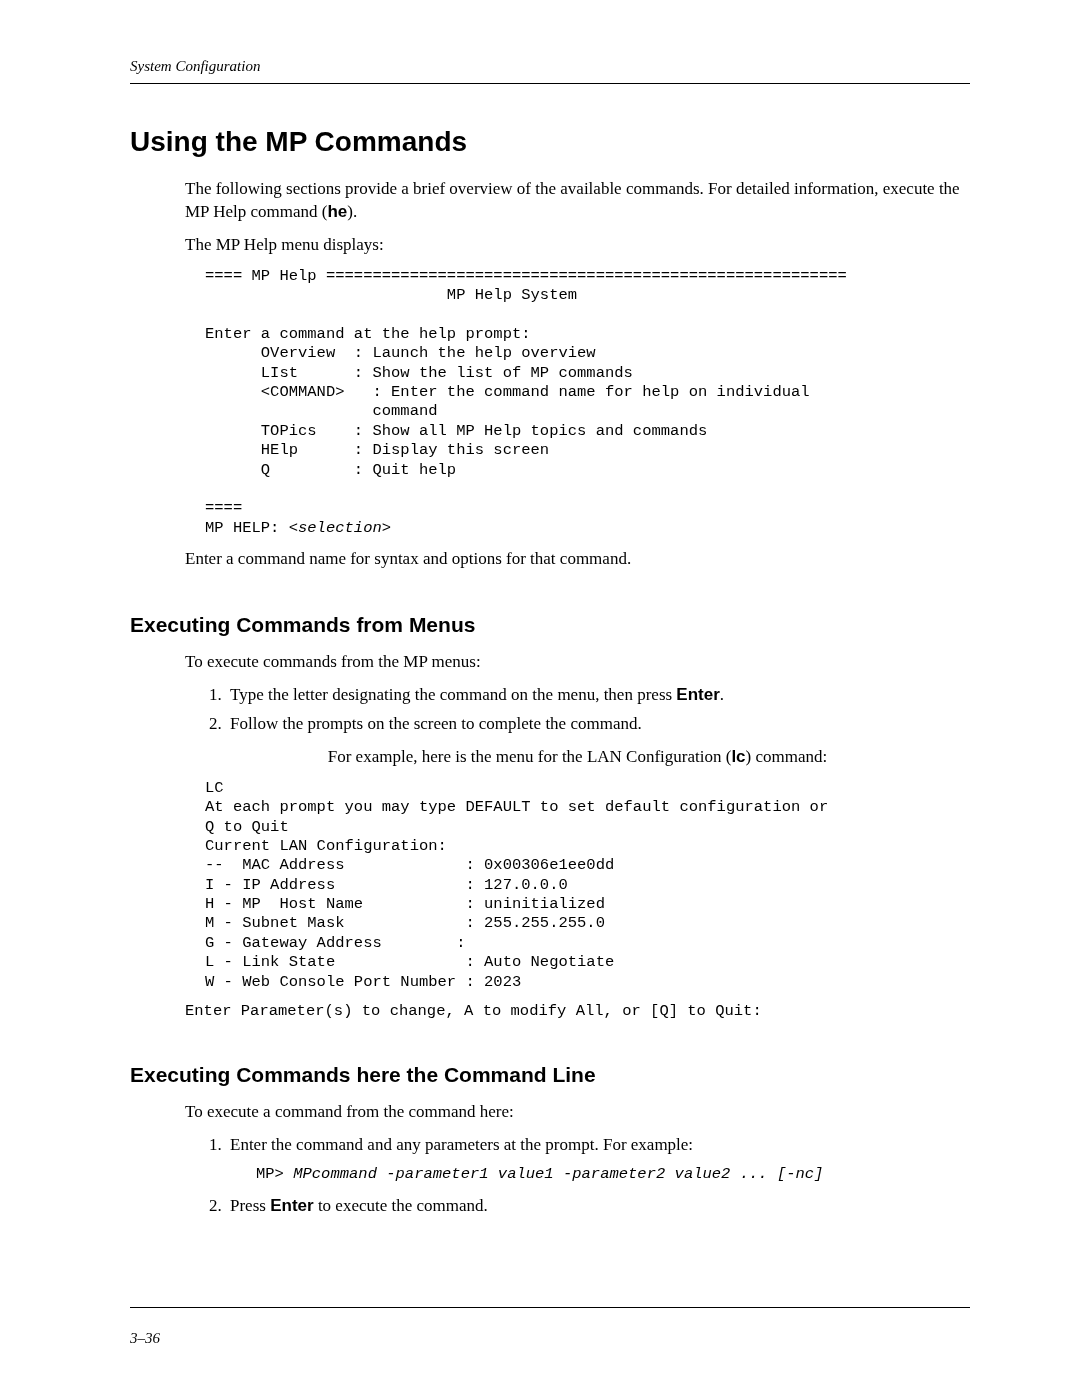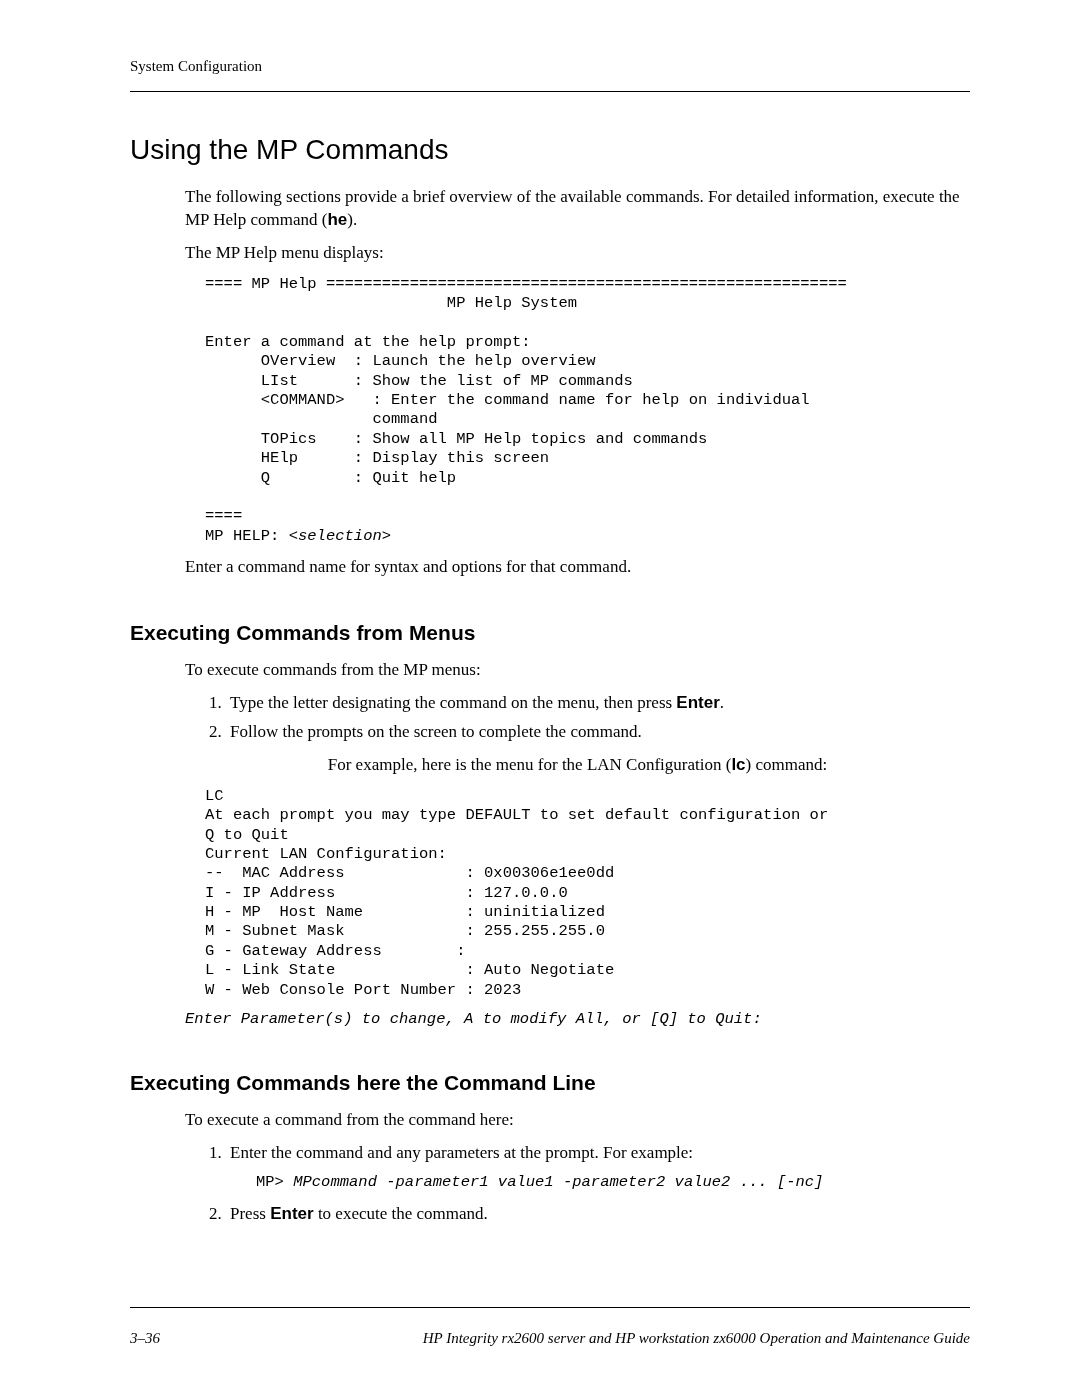--- a/index.html
+++ b/index.html
@@ -9,28 +9,29 @@
     }
     body {
       background: #fff;
       font-family: Georgia, 'Times New Roman', serif;
       width: 1080px;
       height: 1397px;
       position: relative;
       padding: 58px 110px 50px 130px;
     }
     .header-line {
+      font-style: italic;
       font-size: 15px;
       border-bottom: 1px solid #000;
-      padding-bottom: 16px;
+      padding-bottom: 8px;
       margin-bottom: 42px;
     }
     h1 {
       font-family: Arial, Helvetica, sans-serif;
-      font-weight: normal;
+      font-weight: bold;
       font-size: 28px;
       margin-bottom: 20px;
     }
     h2 {
       font-family: Arial, Helvetica, sans-serif;
       font-weight: bold;
       font-size: 21px;
       margin-top: 42px;
       margin-bottom: 14px;
     }
@@ -51,21 +52,20 @@
       margin-left: 75px;
       margin-top: 6px;
       margin-bottom: 10px;
       white-space: pre;
     }
     pre.lc-block {
       margin-left: 75px;
     }
     pre.last-line {
       margin-left: 55px;
-      font-style: italic;
     }
     .italic-mono {
       font-style: italic;
       text-align: center;
     }
     ol {
       margin-left: 96px;
       font-size: 17px;
       line-height: 1.35;
     }
@@ -158,14 +158,13 @@
     <span>Enter the command and any parameters at the prompt. For example:</span>
     <pre class="indented-cmd" style="margin-left:26px; margin-top:8px;"><span>MP&gt; </span><span class="italic-mono">MPcommand -parameter1 value1 -parameter2 value2 ... [-nc]</span></pre>
   </li>
   <li>
     <span>Press </span><span class="bold-inline">Enter</span><span> to execute the command.</span>
   </li>
 </ol>
 
 <div class="footer">
   <span>3–36</span>
-  <span>HP Integrity rx2600 server and HP workstation zx6000 Operation and Maintenance Guide</span>
 </div>
 
 </body></html>

